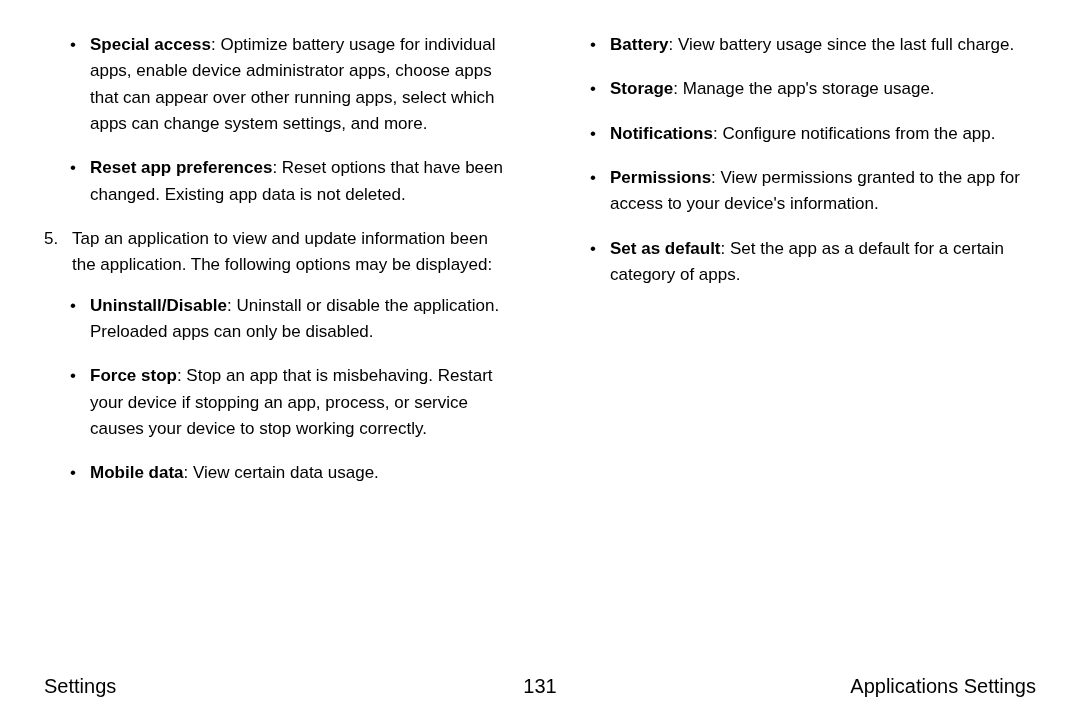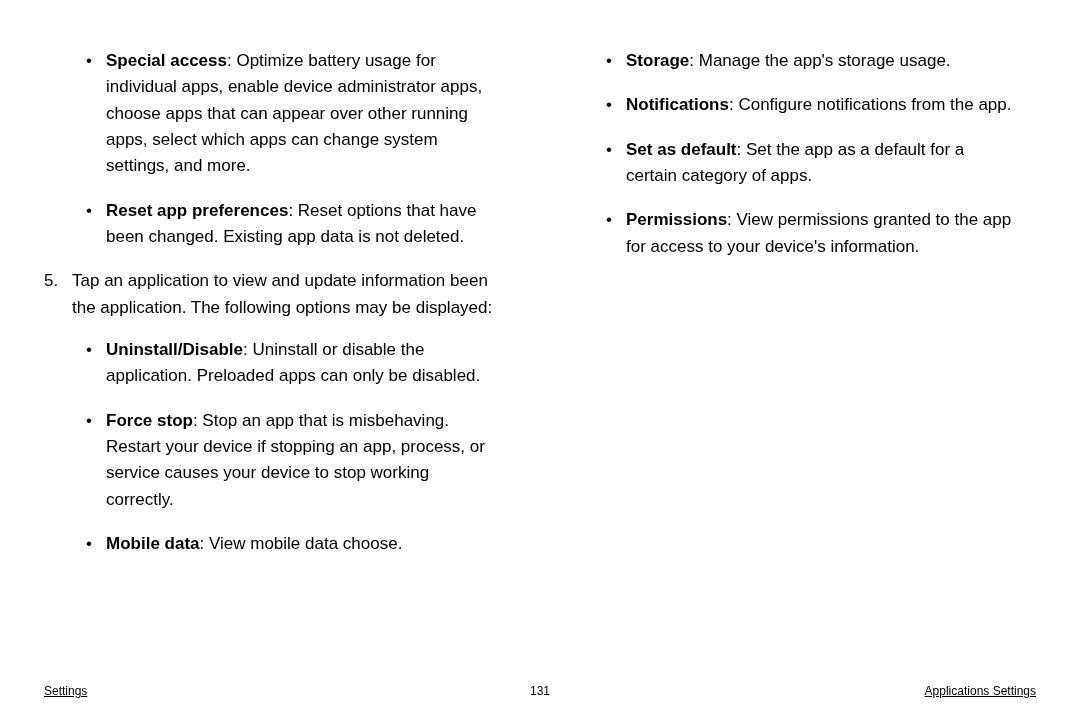--- a/index.html
+++ b/index.html
@@ -1,29 +1,29 @@
 <!DOCTYPE html>
 <html><head>
 <meta charset="utf-8">
 <style>
   * { box-sizing: border-box; margin: 0; padding: 0; }
   html, body { width: 1080px; height: 720px; background: #fff; font-family: Arial, Helvetica, sans-serif; color: #000; }
   .page { position: relative; width: 1080px; height: 720px; padding: 32px 44px 0 44px; }
   .cols { display: flex; gap: 48px; }
   .col { flex: 1 1 0; }
-  ul.bullets { list-style: none; padding: 0; margin: 16px; }
+  ul.bullets { list-style: none; padding: 0; margin: 0; }
   ul.bullets > li { position: relative; padding-left: 28px; margin-bottom: 18px; font-size: 17px; line-height: 1.55; }
   ul.bullets > li::before { content: "•"; position: absolute; left: 8px; top: 0; font-size: 17px; }
   ul.bullets.indent > li { padding-left: 46px; }
   ul.bullets.indent > li::before { left: 26px; }
   .lead { font-weight: 700; }
   ol.numbered { list-style: none; padding: 0; margin: 6px 0 14px 0; }
   ol.numbered > li { position: relative; padding-left: 28px; font-size: 17px; line-height: 1.55; }
   ol.numbered > li .num { position: absolute; left: 0; top: 0; }
-  .footer { position: absolute; left: 0; right: 0; bottom: 22px; display: flex; justify-content: space-between; align-items: center; padding: 0 44px; font-size: 12px; text-decoration: underline; }
+  .footer { position: absolute; left: 0; right: 0; bottom: 22px; display: flex; justify-content: space-between; align-items: center; padding: 0 44px; font-size: 20px; }
   .footer .center { position: absolute; left: 50%; transform: translateX(-50%); }
 </style>
 </head>
 <body>
 
 <div class="page">
   <div class="cols">
 
     <div class="col">
 
@@ -44,39 +44,42 @@
       </ol>
 
       <ul class="bullets indent">
         <li>
           <span class="lead">Uninstall/Disable</span><span>: Uninstall or disable the application. Preloaded apps can only be disabled.</span>
         </li>
         <li>
           <span class="lead">Force stop</span><span>: Stop an app that is misbehaving. Restart your device if stopping an app, process, or service causes your device to stop working correctly.</span>
         </li>
         <li>
-          <span class="lead">Mobile data</span><span>: View mobile data choose.</span>
+          <span class="lead">Mobile data</span><span>: View certain data usage.</span>
         </li>
       </ul>
 
     </div>
 
     <div class="col">
       <ul class="bullets indent">
         <li>
+          <span class="lead">Battery</span><span>: View battery usage since the last full charge.</span>
+        </li>
+        <li>
           <span class="lead">Storage</span><span>: Manage the app's storage usage.</span>
         </li>
         <li>
           <span class="lead">Notifications</span><span>: Configure notifications from the app.</span>
         </li>
         <li>
-          <span class="lead">Set as default</span><span>: Set the app as a default for a certain category of apps.</span>
+          <span class="lead">Permissions</span><span>: View permissions granted to the app for access to your device's information.</span>
         </li>
         <li>
-          <span class="lead">Permissions</span><span>: View permissions granted to the app for access to your device's information.</span>
+          <span class="lead">Set as default</span><span>: Set the app as a default for a certain category of apps.</span>
         </li>
       </ul>
     </div>
 
   </div>
 
   <div class="footer">
     <span>Settings</span>
     <span class="center">131</span>
     <span>Applications Settings</span>

